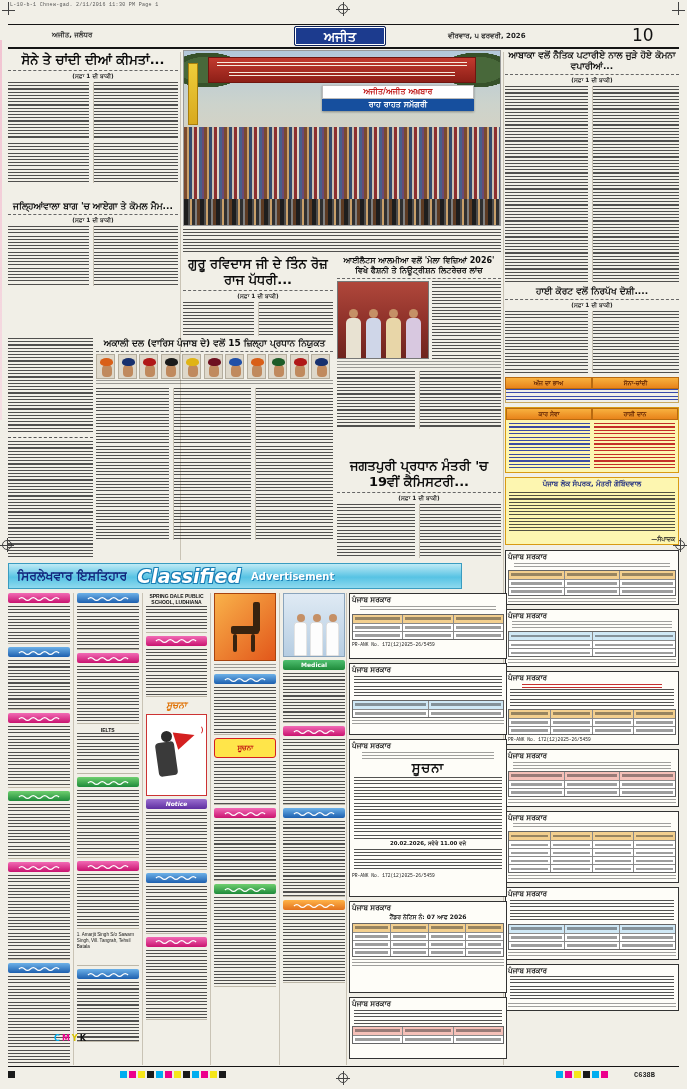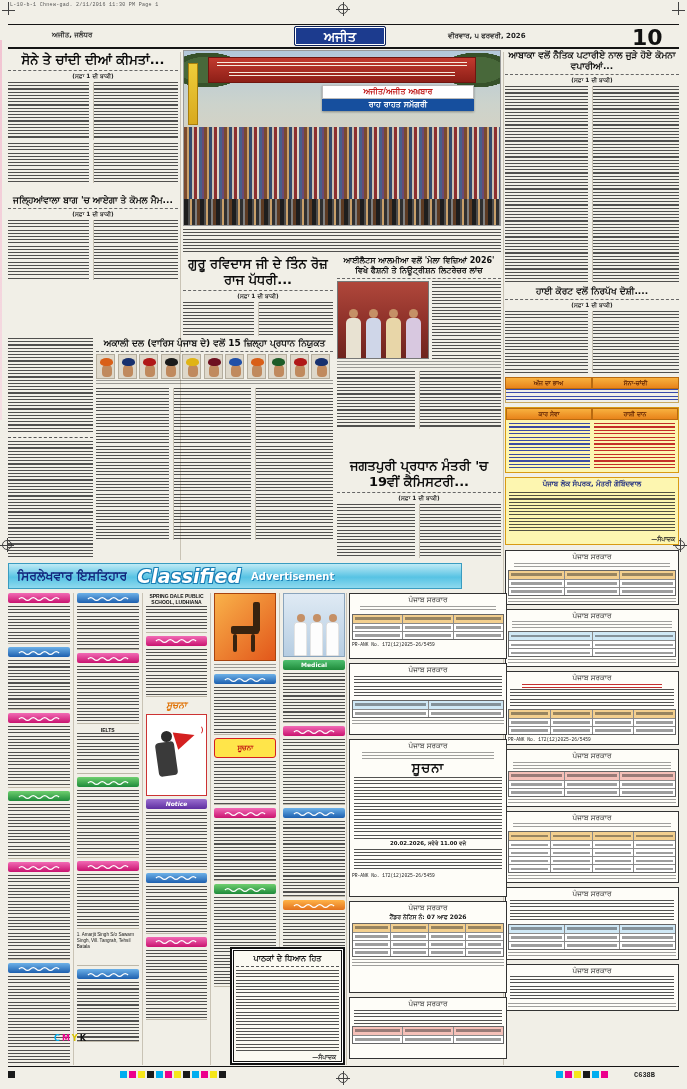--- a/index.html
+++ b/index.html
@@ -15,21 +15,21 @@
 .cols{display:flex;gap:4px}
 .cols>*{flex:1;min-width:0}
 .cols>*+*{border-left:1px solid #c9c3b5;padding-left:4px}
 .hl{font-weight:bold;text-align:center;line-height:1.22;color:#0c0c0c;border-bottom:1px dashed #666;padding-bottom:2px;margin-bottom:2px;overflow:hidden}
 .h95{font-size:13px}.h9{font-size:9px}.h85{font-size:13px}.h8{font-size:8px}
 .cont{font-size:5.8px;font-weight:bold;text-align:center;margin:1px 0 2px;color:#222}
 .vr{background:#c9c3b5;width:1px}
 .rule{background:#151515}
 
 .masthead{background:#1c3b8e;color:#fff;font-weight:bold;font-size:13px;text-align:center;line-height:20px;border:1px solid #0d2158;border-radius:2px;box-shadow:inset 0 0 0 1px #fff}
-.pageno{font-size:22px;font-weight:bold}
+.pageno{font-size:17px;font-weight:normal}
 .smallhead{font-size:7px;font-weight:bold;color:#222}
 .printline{font-size:5px;color:#555;font-family:"Liberation Mono",monospace;letter-spacing:.3px}
 
 .reg{width:10px;height:10px;border:1px solid #444;border-radius:50%;position:absolute}
 .reg::before,.reg::after{content:"";position:absolute;background:#444}
 .reg::before{left:-3px;right:-3px;top:50%;height:1px}
 .reg::after{top:-3px;bottom:-3px;left:50%;width:1px}
 .crop{position:absolute;background:#444}
 
 .hibox{background:#fdf6a6;border:1px solid #d8b82a;padding:3px 2px;font-size:6.6px;font-weight:bold;text-align:center;line-height:1.35;color:#15247d}
@@ -87,21 +87,21 @@
 .medimg{height:64px;background:linear-gradient(#dfeaf4,#b6cde2);border:1px solid #8aa4bc;position:relative;overflow:hidden;flex:none}
 .doc{position:absolute;bottom:0;width:13px;height:34px;background:#fdfdfd;border-radius:4px 4px 0 0;box-shadow:inset 0 0 0 .5px #c8c8c8}
 .doc::before{content:"";position:absolute;top:-8px;left:2.5px;width:8px;height:8px;border-radius:50%;background:#c59066}
 .megimg{height:82px;background:#fff;border:1px solid #c33;position:relative;overflow:hidden;flex:none}
 .mhead{position:absolute;left:14px;top:16px;width:11px;height:11px;border-radius:50%;background:#2b2b2b}
 .mbody{position:absolute;left:10px;top:27px;width:19px;height:34px;background:#3a3a3a;border-radius:4px;transform:rotate(-8deg)}
 .mcone{position:absolute;left:28px;top:14px;width:0;height:0;border-top:9px solid rgba(0,0,0,0);border-bottom:9px solid rgba(0,0,0,0);border-left:20px solid #d42020;transform:rotate(-18deg)}
 .marc{position:absolute;border:1.5px solid #d42020;border-left-color:rgba(0,0,0,0);border-top-color:rgba(0,0,0,0);border-bottom-color:rgba(0,0,0,0);border-radius:50%}
 
 .nb{border:1px solid #333;background:#fefdf8;padding:2px;overflow:hidden}
-.nh{font-size:7.2px;font-weight:normal;text-align:center;line-height:1.2}
+.nh{font-size:7.2px;font-weight:bold;text-align:left;line-height:1.2}
 .gt{border:1px solid #666;background:#fff;margin:2px 0}
 .gr{display:flex;border-top:1px solid #8a8a8a;height:8px}
 .gr:first-child{border-top:0}
 .gr.head{background:#f3cf8e}
 .gr.head.cy{background:#cfe8f5}
 .gr.head.rd{background:#f5c0b8}
 .gc{flex:1;border-left:1px solid #8a8a8a;position:relative}
 .gc:first-child{border-left:0}
 .gc::after{content:"";position:absolute;left:2px;right:2px;top:2.5px;height:2.5px;background:rgba(40,40,40,.45)}
 .prno{font-size:4.6px;font-family:"Liberation Mono",monospace;color:#222;white-space:nowrap;overflow:hidden}
@@ -153,21 +153,21 @@
     <div class="hl h95">ਸੋਨੇ ਤੇ ਚਾਂਦੀ ਦੀਆਂ ਕੀਮਤਾਂ...</div>
     <div class="cont">(ਸਫ਼ਾ 1 ਦੀ ਬਾਕੀ)</div>
     <div class="cols">
       <div class="ft" style="height:58px"></div>
       <div class="ft" style="height:58px"></div>
     </div>
     <div class="cols" style="margin-top:3px">
       <div class="ft" style="height:40px"></div>
       <div class="ft" style="height:40px"></div>
     </div>
-    <div class="hl h9" style="margin-top:12px">ਜਲ੍ਹਿਆਂਵਾਲਾ ਬਾਗ 'ਚ ਆਏਗਾ ਤੇ ਕੋਮਲ ਮੈਮ...</div>
+    <div class="hl h9" style="margin-top:18px">ਜਲ੍ਹਿਆਂਵਾਲਾ ਬਾਗ 'ਚ ਆਏਗਾ ਤੇ ਕੋਮਲ ਮੈਮ...</div>
     <div class="cont">(ਸਫ਼ਾ 1 ਦੀ ਬਾਕੀ)</div>
     <div class="cols">
       <div class="ft" style="height:60px"></div>
       <div class="ft" style="height:60px"></div>
     </div>
   </div>
 
   <div class="abs" style="left:8px;top:338px;width:85px;height:222px;overflow:hidden">
     <div class="ft" style="height:96px"></div>
     <div class="dash" style="border-bottom:1px dashed #555;margin:3px 0"></div>
@@ -722,25 +722,20 @@
           </div>
         <div class="gr">
             <i class="gc"></i>
             <i class="gc"></i>
             <i class="gc"></i>
           </div>
       </div>
     </div>
   </div>
 
-  <div class="abs readers" style="left:230px;top:947px;width:115px;height:118px">
-    <div class="rtitle">ਪਾਠਕਾਂ ਦੇ ਧਿਆਨ ਹਿਤ</div>
-    <div class="ft" style="height:82px"></div>
-    <div class="sign">—ਸੰਪਾਦਕ</div>
-  </div>
 
   <div class="abs rule" style="left:8px;top:1066px;width:671px;height:1px"></div>
   <div class="abs" style="left:8px;top:1071px;width:7px;height:7px;background:#1a1a1a"></div>
   <div class="abs" style="left:54px;top:1026px">
     <span class="ltr c">C</span><span class="ltr m">M</span><span class="ltr y">Y</span><span class="ltr k">K</span>
   </div>
   <div class="abs patches" style="left:120px;top:1071px">
     <span></span>
       <span></span>
       <span></span>

